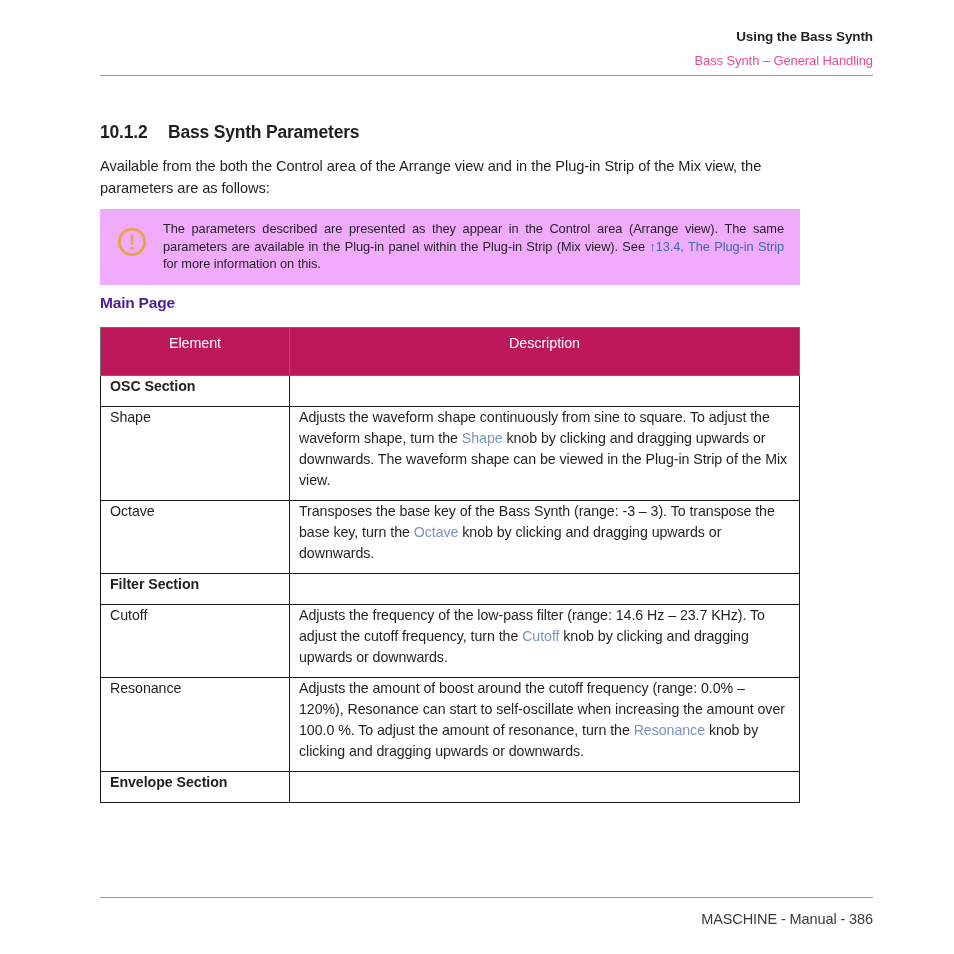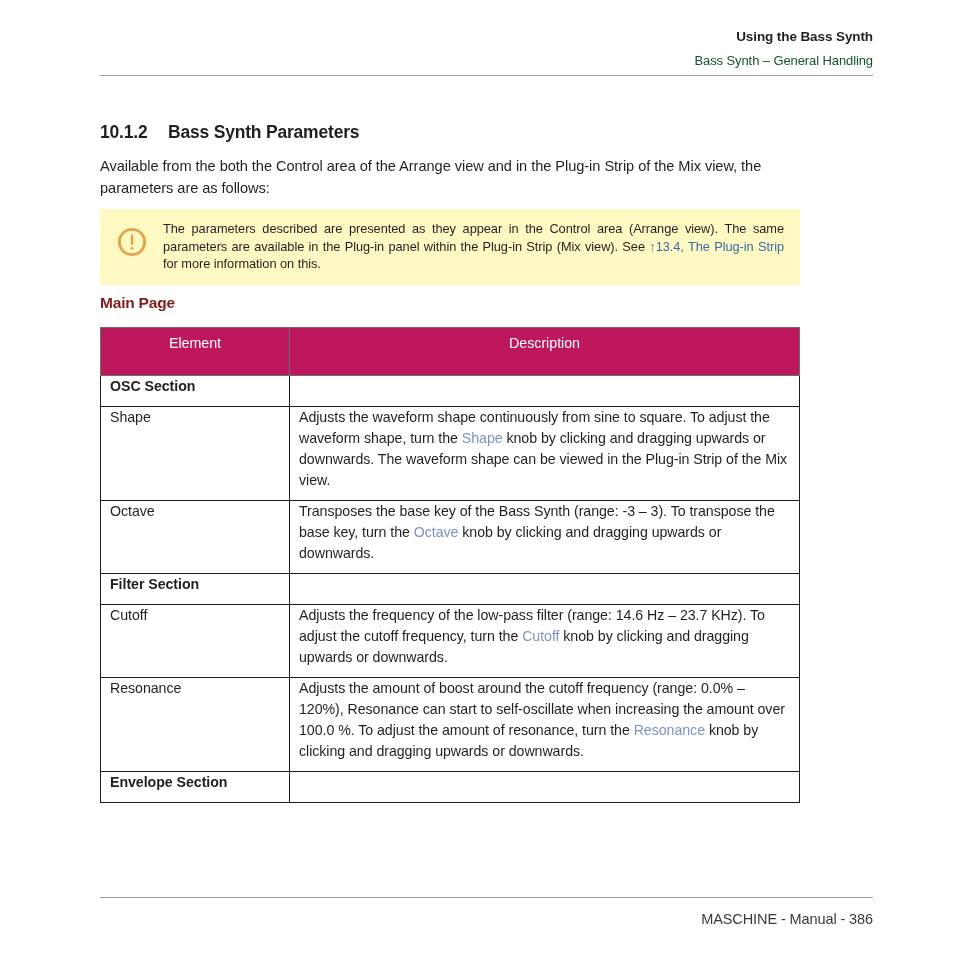--- a/index.html
+++ b/index.html
@@ -31,21 +31,21 @@
   }
   .runhead-title {
     font-size: 13.5px;
     font-weight: bold;
     letter-spacing: -0.1px;
     color: #231f20;
     line-height: 18px;
   }
   .runhead-sub {
     font-size: 13px;
-    color: #14532d;
+    color: #ec4899;
     line-height: 18px;
     margin-top: 6px;
     letter-spacing: -0.1px;
   }
   .rule-top {
     position: absolute;
     left: 100px;
     top: 75px;
     width: 773px;
     height: 1px;
@@ -79,21 +79,21 @@
     color: #231f20;
     letter-spacing: -0.05px;
   }
 
   
   .note {
     position: absolute;
     left: 100px;
     top: 209px;
     width: 700px;
-    background: #fef9c3;
+    background: #f0abfc;
     box-sizing: border-box;
     padding: 11px 10px 12px 0;
     display: flex;
     align-items: flex-start;
   }
   .note-icon-wrap {
     flex: 0 0 63px;
     display: flex;
     justify-content: center;
     padding-top: 7px;
@@ -116,21 +116,21 @@
     color: #3d6aa8;
   }
 
   
   .subhead {
     position: absolute;
     left: 100px;
     top: 294px;
     font-size: 15.5px;
     font-weight: bold;
-    color: #7f1d1d;
+    color: #4c1d95;
     letter-spacing: -0.2px;
   }
 
   
   .tbl-wrap {
     position: absolute;
     left: 100px;
     top: 327px;
     width: 699px;
   }

